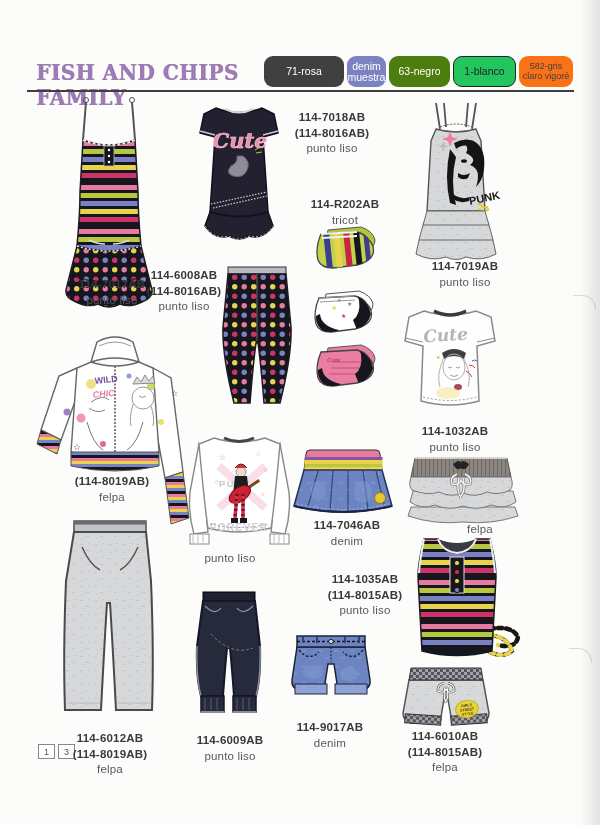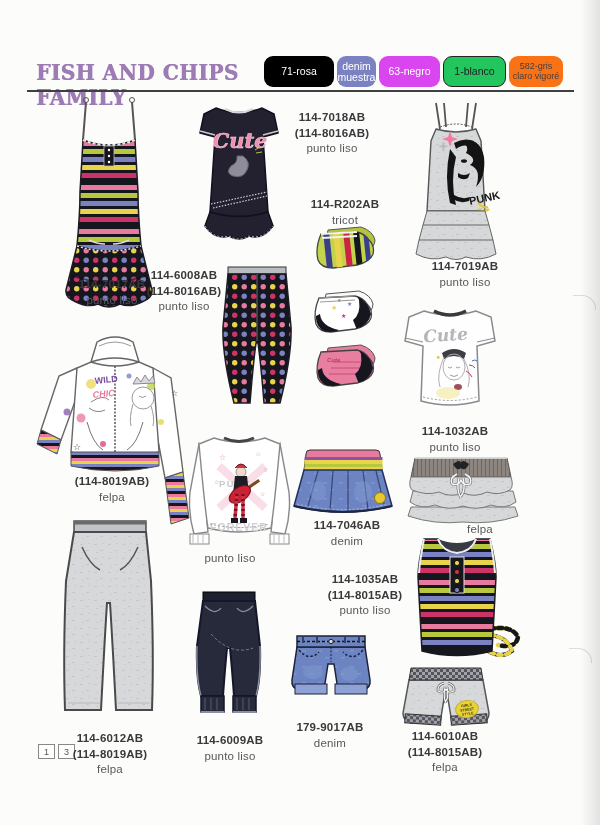--- a/index.html
+++ b/index.html
@@ -8,23 +8,23 @@
   #edge-shadow{position:absolute;right:0;top:0;width:20px;height:100%;
         background:linear-gradient(to right,rgba(0,0,0,0),rgba(0,0,0,0.10));pointer-events:none;}
   .curl{position:absolute;width:22px;height:14px;border:1.5px solid #c2c2c2;border-left:none;border-bottom:none;
         border-radius:0 14px 0 0;opacity:.55;}
   #title{position:absolute;left:36px;top:59px;width:240px;
         font-family:"DejaVu Serif",serif;font-weight:bold;font-size:20px;letter-spacing:.5px;
         color:#9d7bb5;text-shadow:.7px 0 0 #9d7bb5;transform:scaleY(1.08);transform-origin:left top;}
   #swatches{position:absolute;left:264px;top:56px;height:31px;display:flex;gap:3px;align-items:stretch;}
   .swatch{display:flex;align-items:center;justify-content:center;text-align:center;
         border-radius:9px;font-size:10.5px;line-height:11px;box-sizing:border-box;}
-  .sw0{width:70px;background:#000000;color:#fff;}
+  .sw0{width:80px;background:#404040;color:#fff;}
   .sw1{width:39px;background:#7a82c2;color:#fff;}
-  .sw2{width:61px;background:#d946ef;color:#fff;}
+  .sw2{width:61px;background:#4d7c0f;color:#fff;}
   .sw3{width:63px;background:#22c55e;color:#222;border:1.5px solid #222;}
   .sw4{width:54px;background:#f97316;color:#3f3f46;font-size:9px;line-height:9.5px;}
   #divider{position:absolute;left:27px;top:90px;width:547px;height:2px;background:#3f3f3f;}
   .label{position:absolute;text-align:center;font-size:11.5px;font-weight:bold;color:#39393c;
         line-height:15.5px;letter-spacing:.2px;}
   .label .fab{font-weight:normal;color:#58585c;}
   .art{position:absolute;}
   #pagebox{position:absolute;left:38px;top:744px;display:flex;gap:3px;}
   .pgn{width:15px;height:13px;border:1px solid #888;font-size:9px;color:#555;
         display:flex;align-items:center;justify-content:center;background:#fff;}
@@ -393,21 +393,21 @@
     <rect x="14" y="6" width="68" height="11" fill="url(#pDenim)" stroke="#1c2338" stroke-width="1.5"></rect>
     <path d="M14,11.5 h68" stroke="#111" stroke-width="1.5" stroke-dasharray="3 2"></path>
     <path d="M20,7 v6 M34,7 v6 M62,7 v6 M76,7 v6" stroke="#33406e" stroke-width="2"></path>
     <circle cx="48" cy="11.5" r="2.2" fill="#ddd" stroke="#222"></circle>
     <path d="M48,17 L48,32" stroke="#16203c" stroke-dasharray="2 1.5"></path>
     <path d="M16,20 Q26,32 36,22 M80,20 Q70,32 60,22" stroke="#16203c" stroke-width="1.5" stroke-dasharray="2.5 2" fill="none"></path>
     <ellipse cx="30" cy="42" rx="10" ry="7" fill="#8299cf" opacity=".5"></ellipse>
     <ellipse cx="66" cy="44" rx="9" ry="7" fill="#8299cf" opacity=".5"></ellipse>
   </svg>
   <div class="label" style="left:253px;top:720px;width:154px">
-    <div>179-9017AB</div>
+    <div>114-9017AB</div>
     <div class="fab">denim</div>
   </div>
 
   <div class="label" style="left:302px;top:572px;width:126px">
     <div>114-1035AB</div>
     <div>(114-8015AB)</div>
     <div class="fab">punto liso</div>
   </div>
   <svg class="art" style="left:390px;top:533px" width="134" height="134" viewBox="0 0 134 134">
     <path d="M100,96 Q122,92 128,104 Q126,116 108,112" stroke="#e8d44a" stroke-width="4.5" fill="none" stroke-linecap="round"></path>

